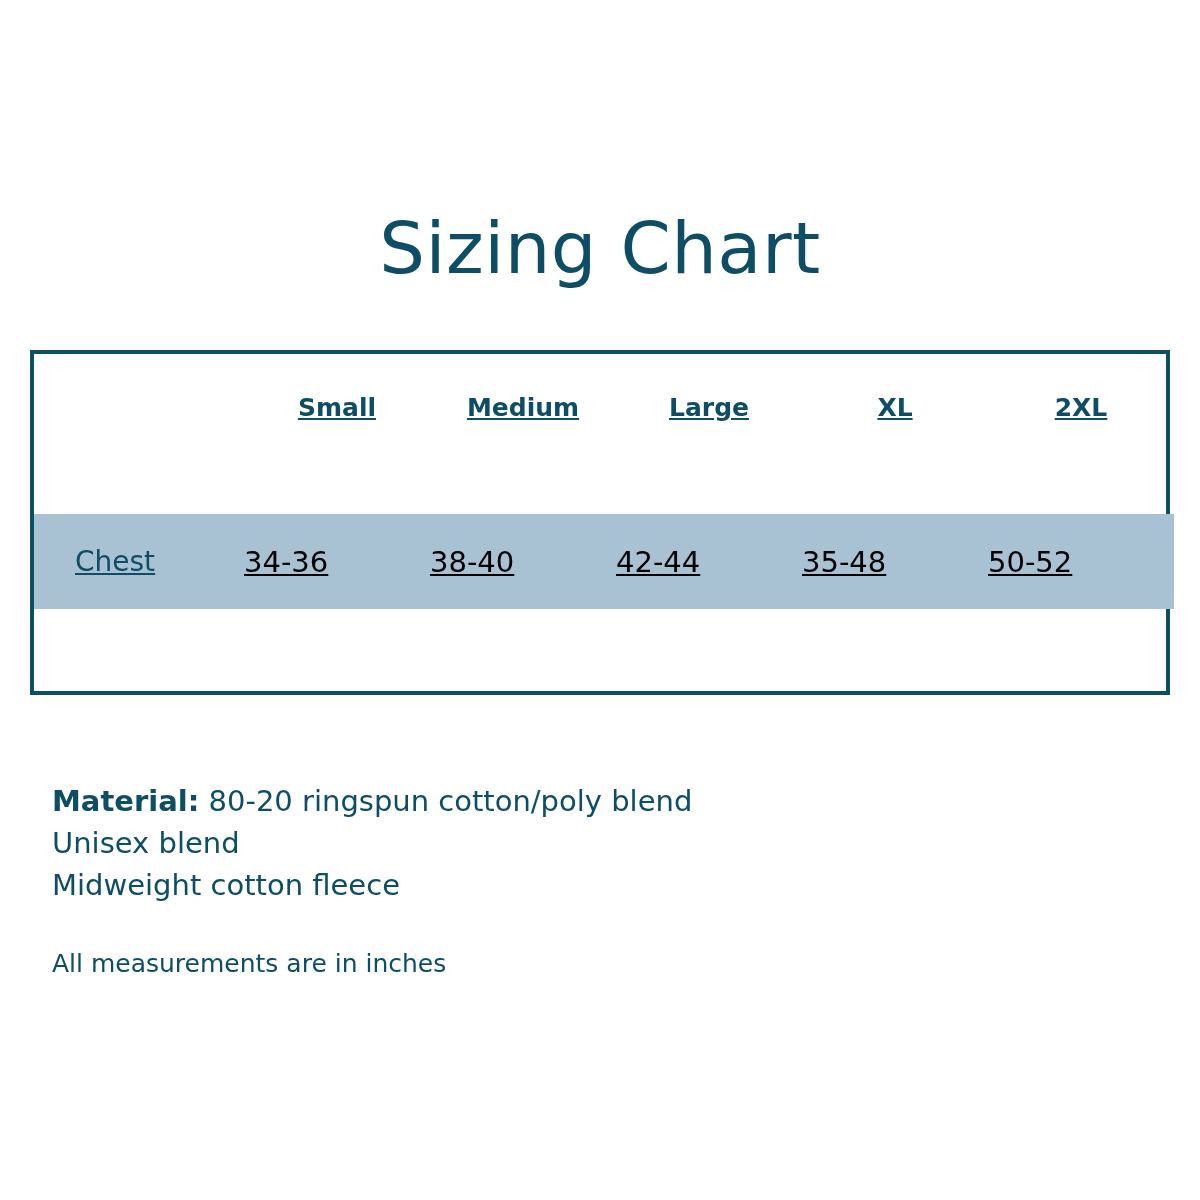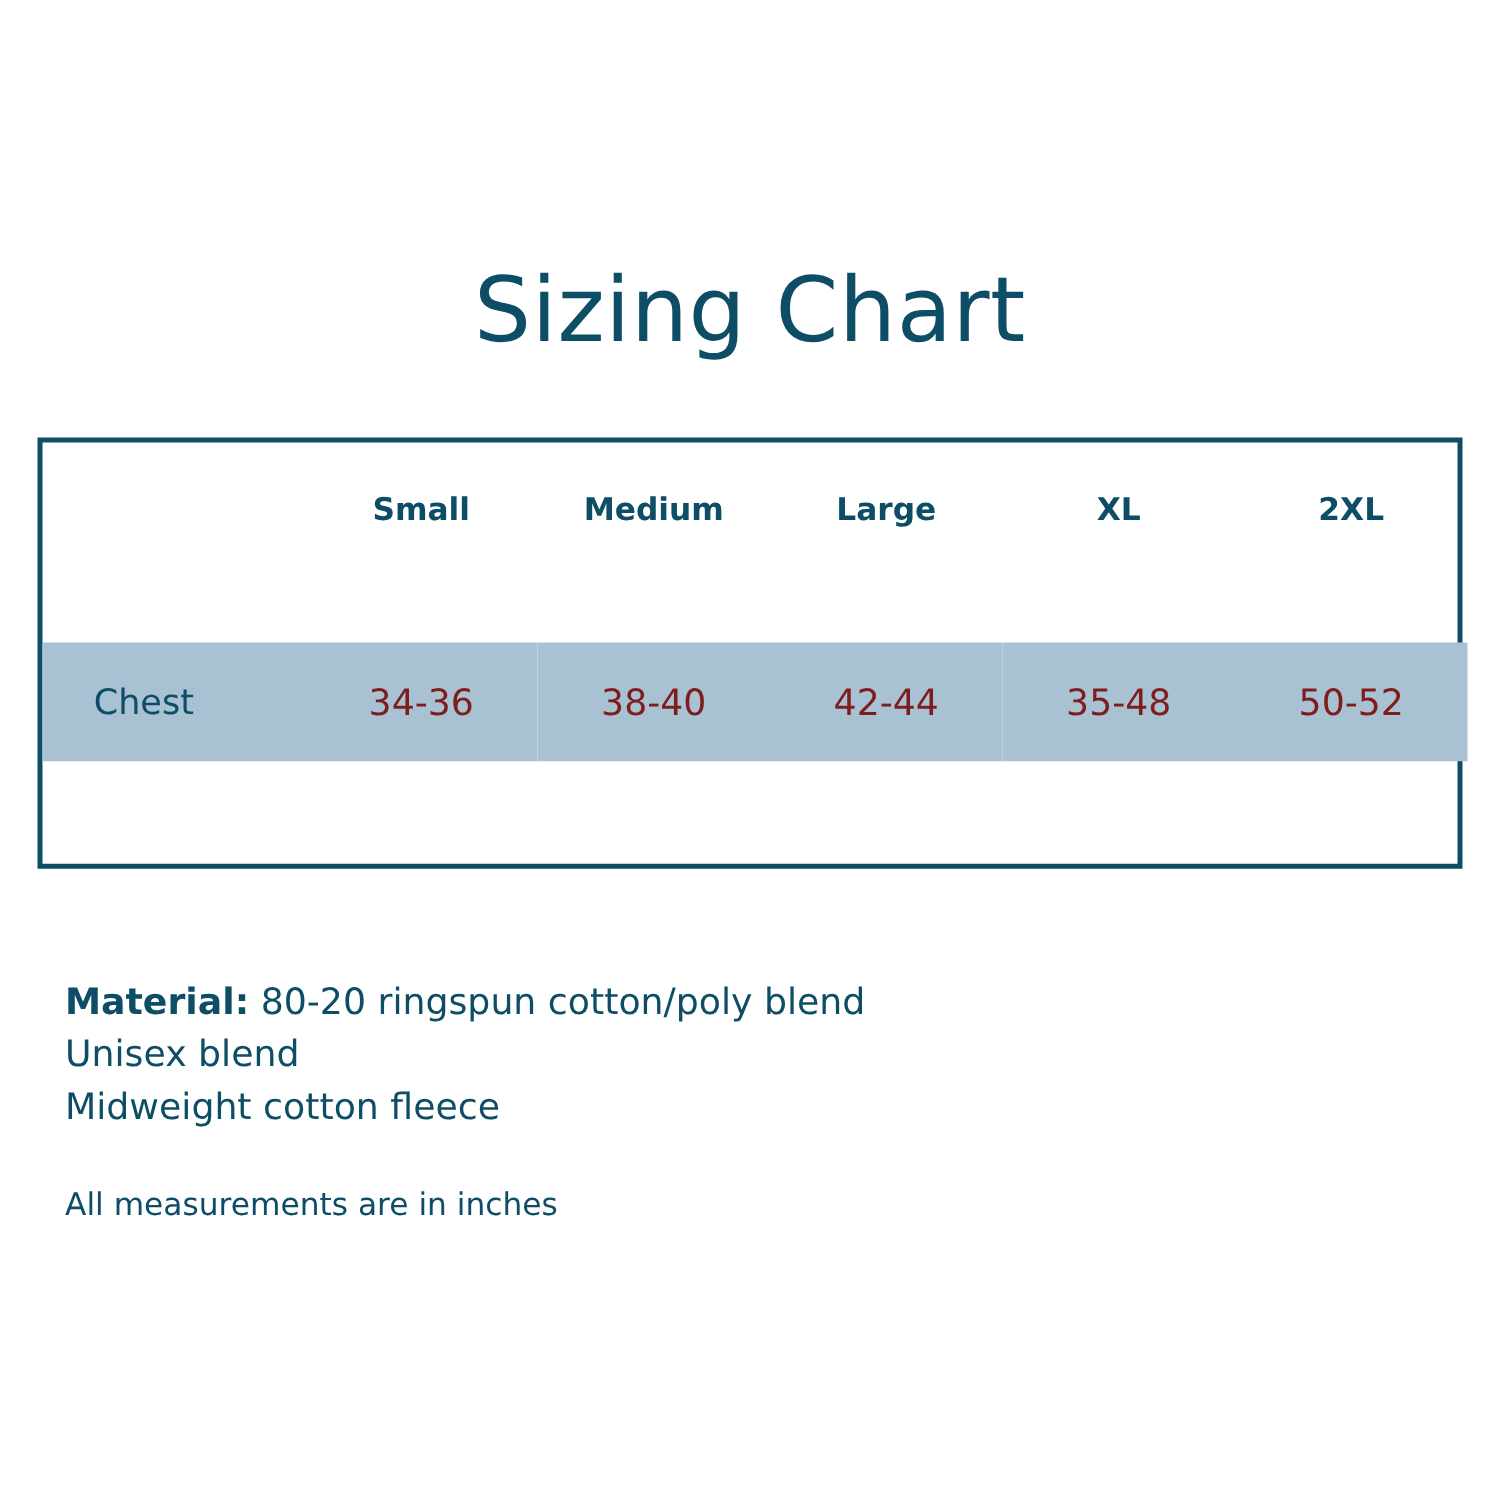--- a/index.html
+++ b/index.html
@@ -48,20 +48,21 @@
     height: 100%;
     border-collapse: collapse;
     table-layout: fixed;
   }
   table.sizing col.label-col { width: 210px; }
   table.sizing col.size-col { width: 186px; }
   table.sizing th, table.sizing td {
     padding: 0;
     margin: 0;
     border: 0;
+    text-decoration: underline;
   }
   tr.header-row { height: 85px; }
   tr.spacer-row { height: 75px; }
   tr.data-row { height: 95px; }
   tr.bottom-row { height: 82px; }
 
   tr.header-row th {
     vertical-align: middle;
     text-align: center;
     font-size: 25px;
@@ -74,24 +75,23 @@
   }
   tr.data-row td.row-label {
     text-align: left;
     padding-left: 41px;
     font-size: 28px;
     font-weight: 400;
     color: #0d4d66;
     vertical-align: middle;
   }
   tr.data-row td.value {
-    text-align: center;
     font-size: 29px;
     font-weight: 400;
-    color: #7f1d1d;
+    color: #000000;
     vertical-align: middle;
   }
   .notes {
     position: absolute;
     left: 52px;
     top: 780px;
     width: 1000px;
     color: #0d4d66;
   }
   .notes .line {

